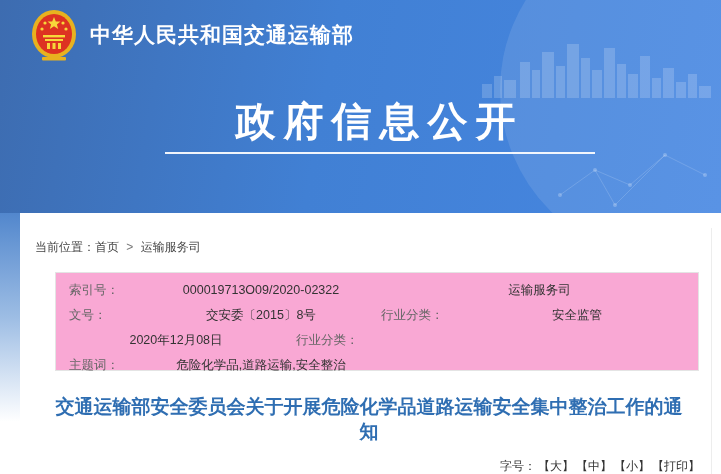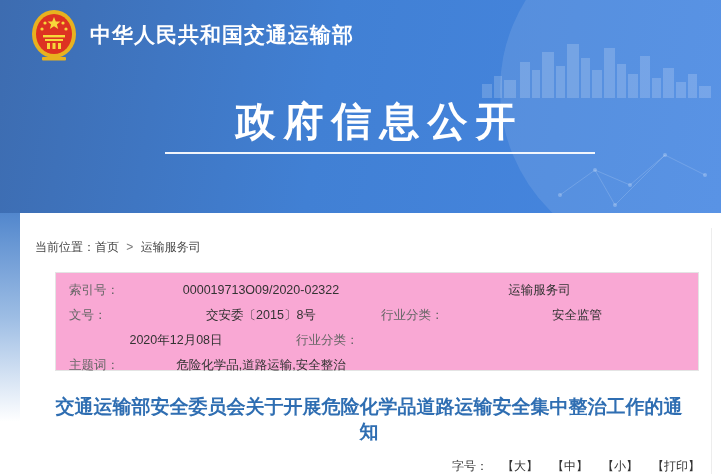--- a/index.html
+++ b/index.html
@@ -69,21 +69,21 @@
   .c2{width:240px;flex:none;}
   .c3{width:75px;flex:none;}
   .c4{flex:1;}
   .doc-title{
     position:absolute;left:25px;top:162px;width:640px;margin:4px;
     text-align:center;color:#2f6eb2;font-size:19px;font-weight:bold;
     line-height:25px;
   }
   .font-controls{
     position:absolute;right:11px;top:230px;font-size:12px;color:#333;
-    display:flex;gap:14px;align-items:center;
+    display:flex;gap:2px;align-items:center;
   }
   .font-controls a{color:#333;text-decoration:none;cursor:pointer;}
   .divider{
     position:absolute;left:20px;right:4px;top:253px;height:1px;background:#d9d9d9;
   }
 </style>
 </head>
 <body>
 
 <div class="banner">

